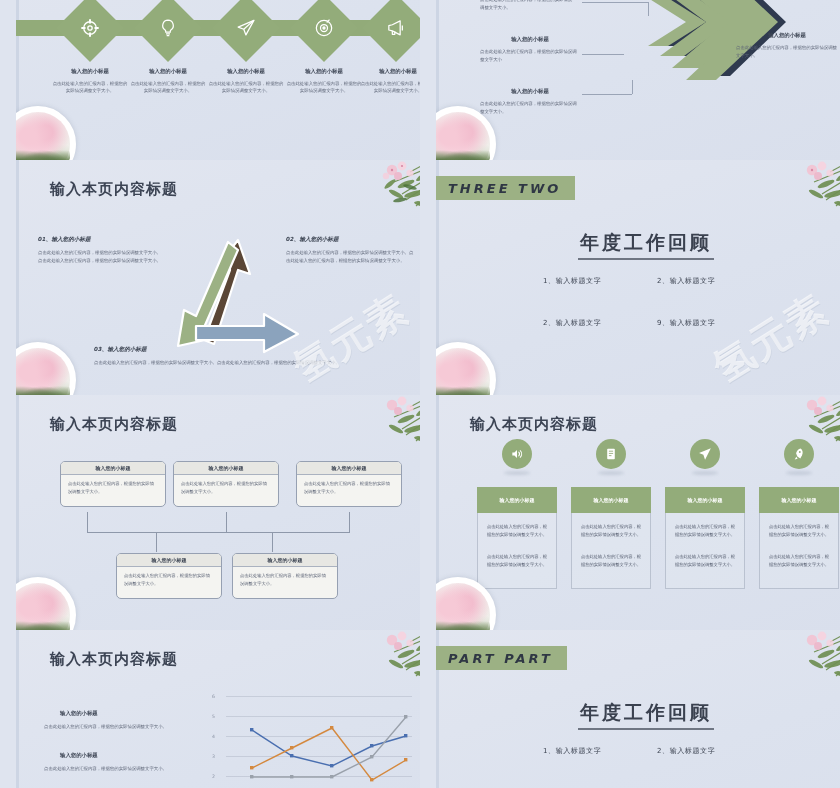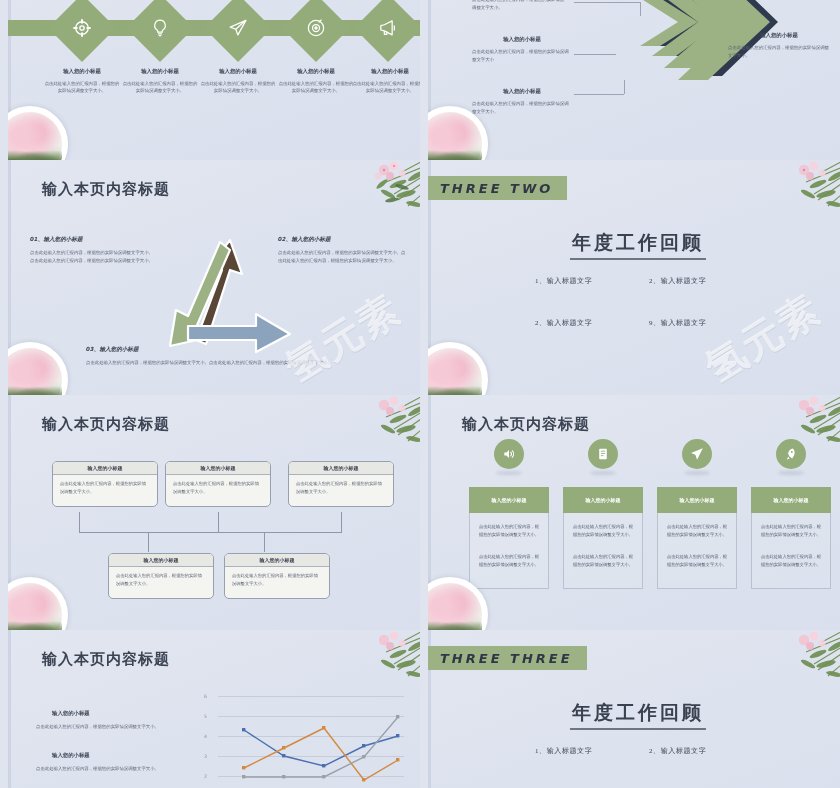--- a/index.html
+++ b/index.html
@@ -12,21 +12,21 @@
     grid-template-columns:420px 420px;
     grid-template-rows:160px 235px 235px 158px;
   }
 
   .slide {
     position:relative;
     overflow:hidden;
     background:#dfe4ef;
   }
   .slide-inner {
-    position:absolute; left:8px; top:0; width:420px; height:236px;
+    position:absolute; left:16px; top:0; width:420px; height:236px;
     background:linear-gradient(160deg,#e2e6f0 0%, #dce2ee 55%, #d9dfec 100%);
     overflow:hidden;
   }
   
   .r1 .slide-inner { top:-76px; }
   
   .r4 .slide-inner { top:0px; }
 
   .edge-line { position:absolute; left:0; top:0; width:3px; height:100%; background:#cdd5e4; }
 
@@ -118,21 +118,21 @@
     display:inline-block;
     font-size:19px; color:#3a414f; font-weight:700; letter-spacing:3px;
     font-family:"DejaVu Serif","Liberation Serif",serif;
   }
   .divider-rule {
     position:absolute; left:50%; transform:translateX(-50%);
     top:98px; width:136px; height:1.6px; background:#6f7683;
   }
   .dv-list { position:absolute; left:0; right:0; top:116px; }
   .dv-row { display:flex; justify-content:center; gap:22px; margin-bottom:32px; }
-  .dv-item { font-size:7px; color:#3e4553; letter-spacing:.6px; width:92px;font-family:Liberation Serif, serif; }
+  .dv-item { font-size:7px; color:#3e4553; letter-spacing:.6px; width:92px; }
 
   
   .oc-box {
     position:absolute; width:106px; border:.7px solid #96a0b2;
     border-radius:5px; background:#f4f4f1; overflow:hidden;
   }
   .oc-box .hd {
     height:13px; background:#e7e7e3; border-bottom:.7px solid #aab2c0;
     display:flex; align-items:center; justify-content:center;
     font-size:5px; color:#3d4553; font-weight:700;
@@ -698,21 +698,21 @@
         </g>
         <g>
           <circle cx="56" cy="16" r="5.2" fill="#f3c2d2" opacity=".9"></circle>
           <circle cx="66" cy="12" r="4.4" fill="#f7d2de" opacity=".9"></circle>
           <circle cx="62" cy="22" r="4.0" fill="#eeb3c7" opacity=".85"></circle>
           <circle cx="74" cy="19" r="3.6" fill="#f7d2de" opacity=".85"></circle>
         </g>
       </svg>
 
       <div class="part-tag">
-        <span>THREE  THREE</span>
+        <span>PART  PART</span>
       </div>
       <div class="divider-title">
         <span class="t">年度工作回顾</span>
       </div>
       <div class="divider-rule"></div>
       <div class="dv-list">
         <div class="dv-row">
           <div class="dv-item">1、输入标题文字</div>
           <div class="dv-item">2、输入标题文字</div>
         </div>

